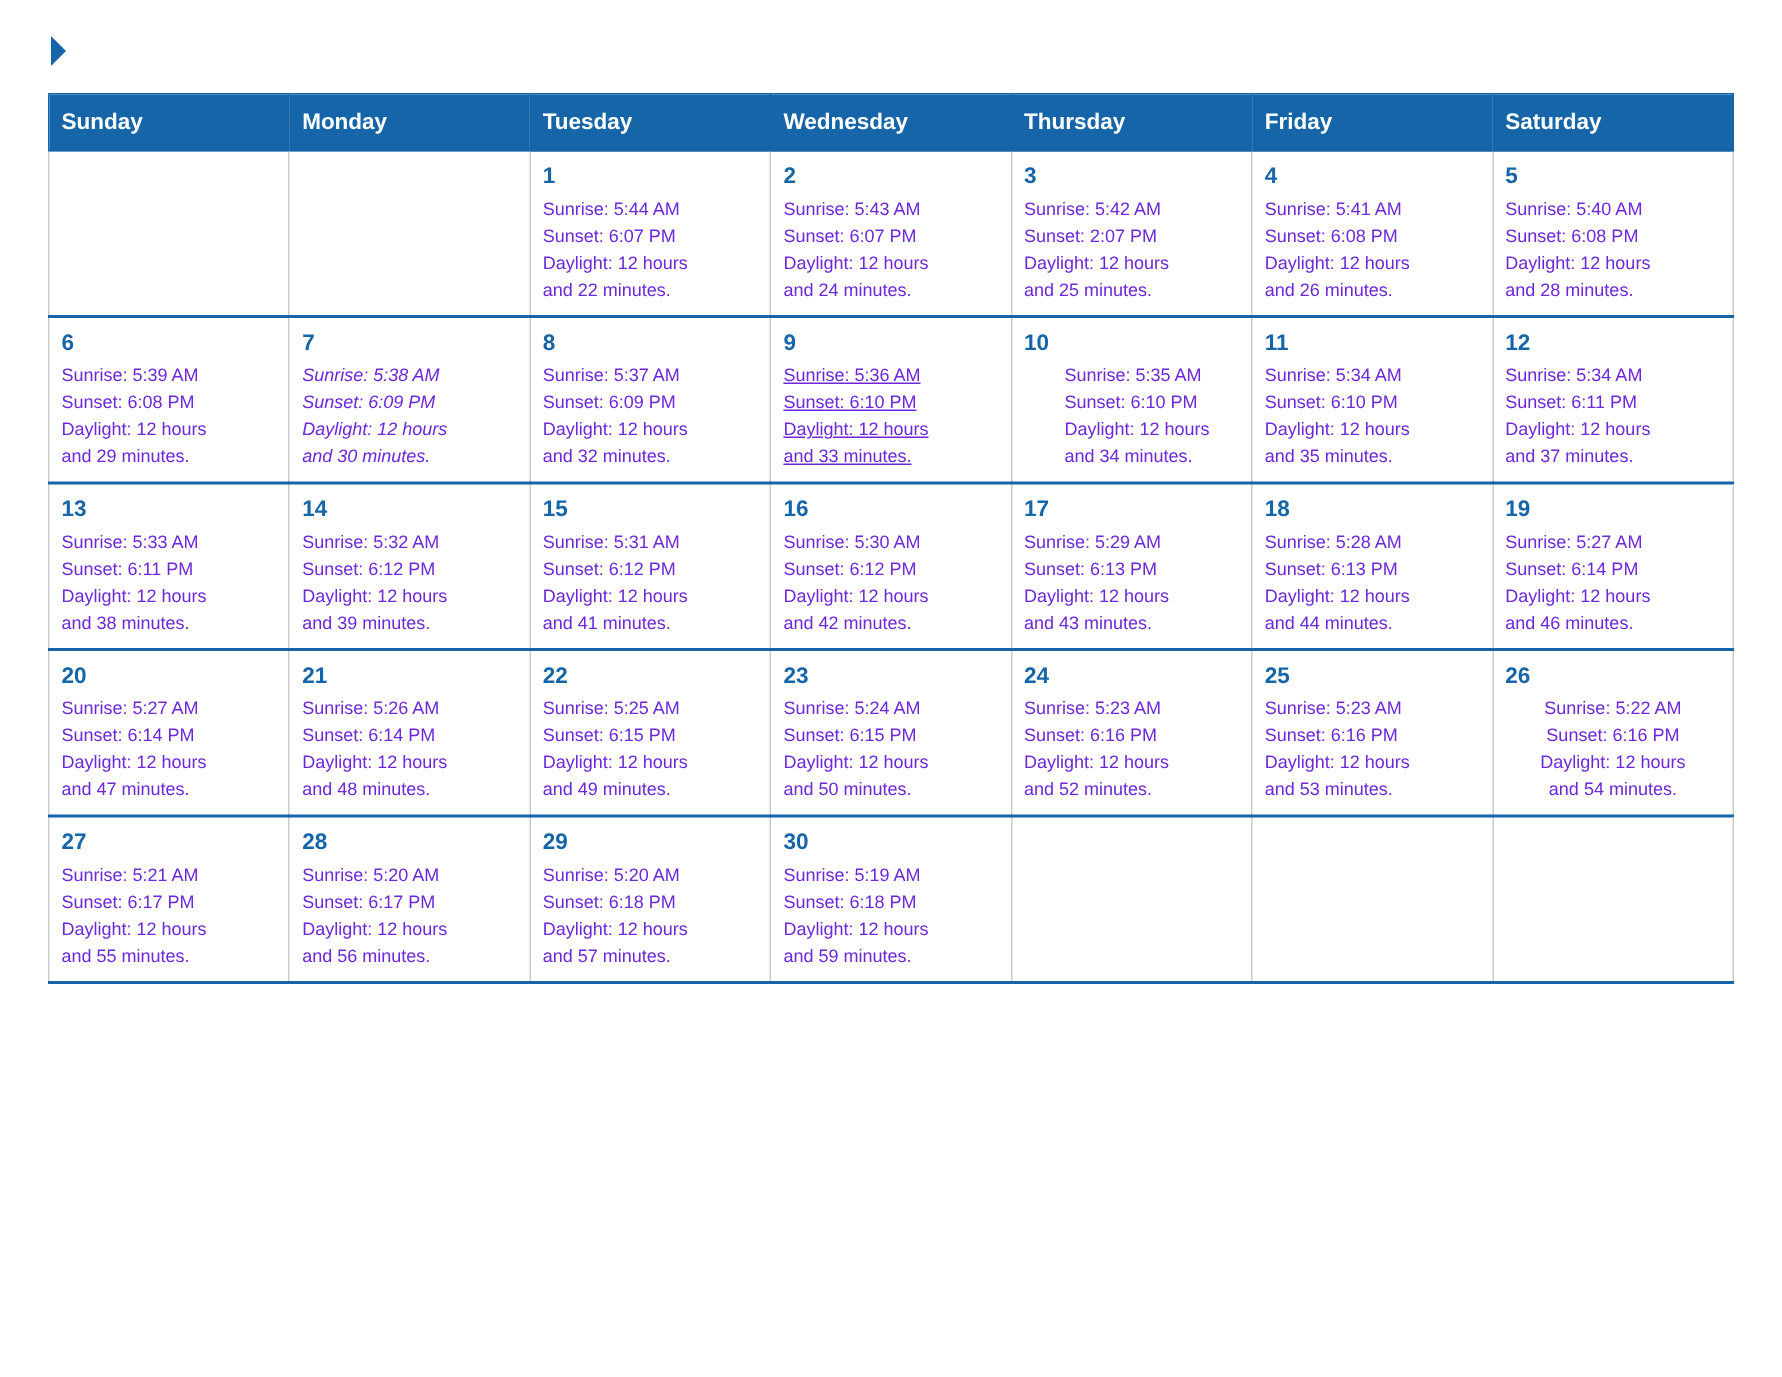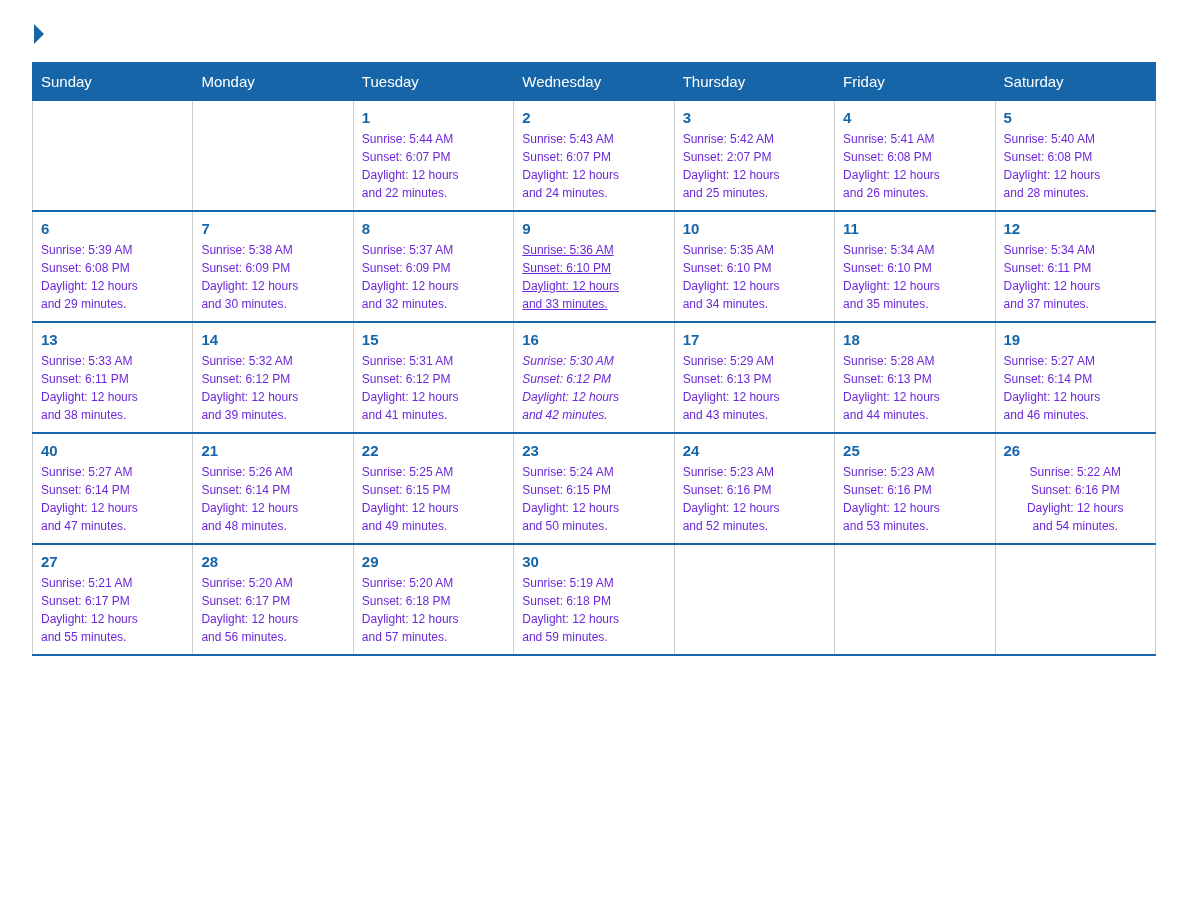--- a/index.html
+++ b/index.html
@@ -60,21 +60,21 @@
       table-layout: fixed;
     }
     thead tr {
       background-color: #1565a8;
       color: #ffffff;
     }
     thead th {
       padding: 10px 8px;
       text-align: left;
       font-size: 15px;
-      font-weight: normal;
+      font-weight: bold;
       border: 1px solid #1565a8;
     }
     tbody td {
       vertical-align: top;
       padding: 8px 8px;
       border: 1px solid #ccc;
       font-size: 12.5px;
       color: #333;
       min-height: 100px;
       height: 110px;
@@ -168,42 +168,42 @@
       <tr>
         <td>
           <span class="day-num">6</span>
           <div class="day-info" style="white-space: pre-line;">Sunrise: 5:39 AM
 Sunset: 6:08 PM
 Daylight: 12 hours
 and 29 minutes.</div>
         </td>
         <td>
           <span class="day-num">7</span>
-          <div class="day-info" style="white-space: pre-line;">Sunrise: 5:38 AM
+          <div class="day-info" style="white-space: pre-line; font-style: italic;">Sunrise: 5:38 AM
 Sunset: 6:09 PM
 Daylight: 12 hours
 and 30 minutes.</div>
         </td>
         <td>
           <span class="day-num">8</span>
           <div class="day-info" style="white-space: pre-line;">Sunrise: 5:37 AM
 Sunset: 6:09 PM
 Daylight: 12 hours
 and 32 minutes.</div>
         </td>
         <td>
           <span class="day-num">9</span>
           <div class="day-info" style="white-space: pre-line; text-decoration: underline;">Sunrise: 5:36 AM
 Sunset: 6:10 PM
 Daylight: 12 hours
 and 33 minutes.</div>
         </td>
         <td>
           <span class="day-num">10</span>
-          <div class="day-info" style="white-space: pre-line;">Sunrise: 5:35 AM
+          <div class="day-info" style="white-space: pre-line; margin-left: 27px;">Sunrise: 5:35 AM
 Sunset: 6:10 PM
 Daylight: 12 hours
 and 34 minutes.</div>
         </td>
         <td>
           <span class="day-num">11</span>
           <div class="day-info" style="white-space: pre-line;">Sunrise: 5:34 AM
 Sunset: 6:10 PM
 Daylight: 12 hours
 and 35 minutes.</div>
@@ -233,21 +233,21 @@
         </td>
         <td>
           <span class="day-num">15</span>
           <div class="day-info" style="white-space: pre-line;">Sunrise: 5:31 AM
 Sunset: 6:12 PM
 Daylight: 12 hours
 and 41 minutes.</div>
         </td>
         <td>
           <span class="day-num">16</span>
-          <div class="day-info" style="white-space: pre-line; font-style: italic;">Sunrise: 5:30 AM
+          <div class="day-info" style="white-space: pre-line;">Sunrise: 5:30 AM
 Sunset: 6:12 PM
 Daylight: 12 hours
 and 42 minutes.</div>
         </td>
         <td>
           <span class="day-num">17</span>
           <div class="day-info" style="white-space: pre-line;">Sunrise: 5:29 AM
 Sunset: 6:13 PM
 Daylight: 12 hours
 and 43 minutes.</div>
@@ -262,21 +262,21 @@
         <td>
           <span class="day-num">19</span>
           <div class="day-info" style="white-space: pre-line;">Sunrise: 5:27 AM
 Sunset: 6:14 PM
 Daylight: 12 hours
 and 46 minutes.</div>
         </td>
       </tr>
       <tr>
         <td>
-          <span class="day-num">40</span>
+          <span class="day-num">20</span>
           <div class="day-info" style="white-space: pre-line;">Sunrise: 5:27 AM
 Sunset: 6:14 PM
 Daylight: 12 hours
 and 47 minutes.</div>
         </td>
         <td>
           <span class="day-num">21</span>
           <div class="day-info" style="white-space: pre-line;">Sunrise: 5:26 AM
 Sunset: 6:14 PM
 Daylight: 12 hours

